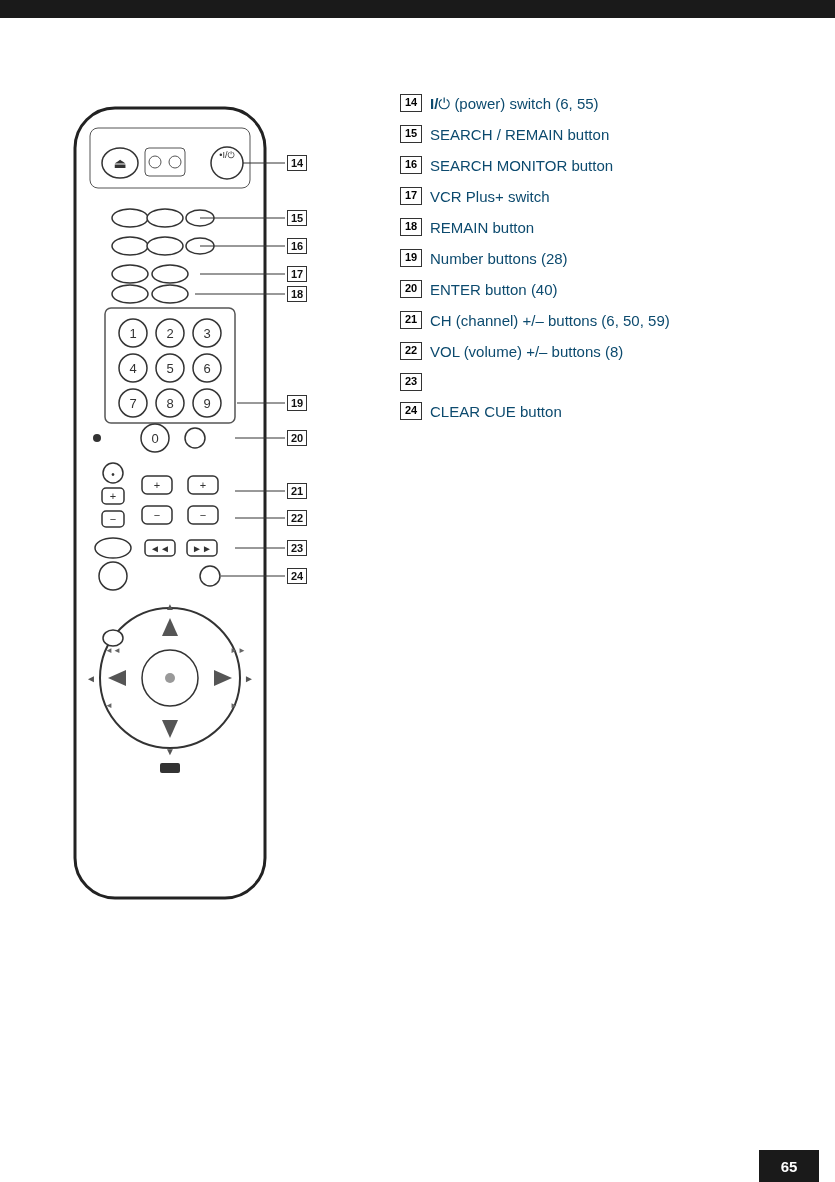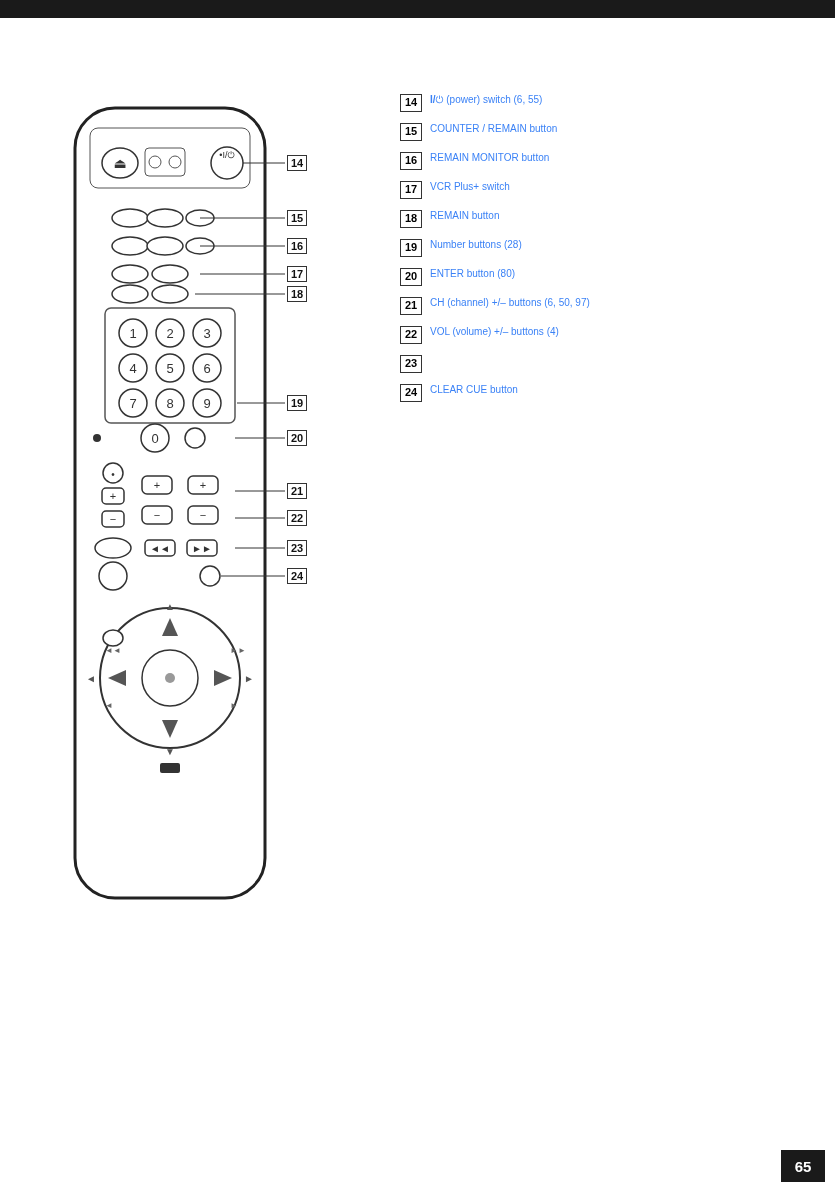--- a/index.html
+++ b/index.html
@@ -16,22 +16,22 @@
     .top-bar {
       width: 100%;
       height: 18px;
       background: #1a1a1a;
     }
 
     
     .page-number-box {
       position: absolute;
       bottom: 0;
-      right: 10px;
-      width: 44px;
+      right: 16px;
+      width: 60px;
       height: 32px;
       background: #1a1a1a;
       color: white;
       display: flex;
       align-items: center;
       justify-content: center;
       font-size: 15px;
       font-weight: bold;
     }
 
@@ -77,22 +77,22 @@
       height: 18px;
       border: 1.5px solid #333;
       font-size: 11px;
       font-weight: bold;
       margin-right: 8px;
       flex-shrink: 0;
       margin-top: 1px;
     }
 
     .legend-text {
-      font-size: 10px;
-      color: #3b82f6;
+      font-size: 15px;
+      color: #0c4a6e;
       text-align: center;
     }
 
     
     .remote-svg {
       position: relative;
     }
   </style>
 </head>
 <body>
@@ -269,49 +269,49 @@
   </div>
 
   <div class="legend-area">
     <div id="legend-container">
         <div class="legend-item">
           <span class="legend-num">14</span>
           <span class="legend-text"><strong>I/</strong>⏻ (power) switch (6, 55)</span>
         </div>
         <div class="legend-item">
           <span class="legend-num">15</span>
-          <span class="legend-text">COUNTER / REMAIN button</span>
+          <span class="legend-text">SEARCH / REMAIN button</span>
         </div>
         <div class="legend-item">
           <span class="legend-num">16</span>
-          <span class="legend-text">REMAIN MONITOR button</span>
+          <span class="legend-text">SEARCH MONITOR button</span>
         </div>
         <div class="legend-item">
           <span class="legend-num">17</span>
           <span class="legend-text">VCR Plus+ switch</span>
         </div>
         <div class="legend-item">
           <span class="legend-num">18</span>
           <span class="legend-text">REMAIN button</span>
         </div>
         <div class="legend-item">
           <span class="legend-num">19</span>
           <span class="legend-text">Number buttons (28)</span>
         </div>
         <div class="legend-item">
           <span class="legend-num">20</span>
-          <span class="legend-text">ENTER button (80)</span>
+          <span class="legend-text">ENTER button (40)</span>
         </div>
         <div class="legend-item">
           <span class="legend-num">21</span>
-          <span class="legend-text">CH (channel) +/– buttons (6, 50, 97)</span>
+          <span class="legend-text">CH (channel) +/– buttons (6, 50, 59)</span>
         </div>
         <div class="legend-item">
           <span class="legend-num">22</span>
-          <span class="legend-text">VOL (volume) +/– buttons (4)</span>
+          <span class="legend-text">VOL (volume) +/– buttons (8)</span>
         </div>
         <div class="legend-item">
           <span class="legend-num">23</span>
         </div>
         <div class="legend-item">
           <span class="legend-num">24</span>
           <span class="legend-text">CLEAR CUE button</span>
         </div>
       </div>
   </div>

